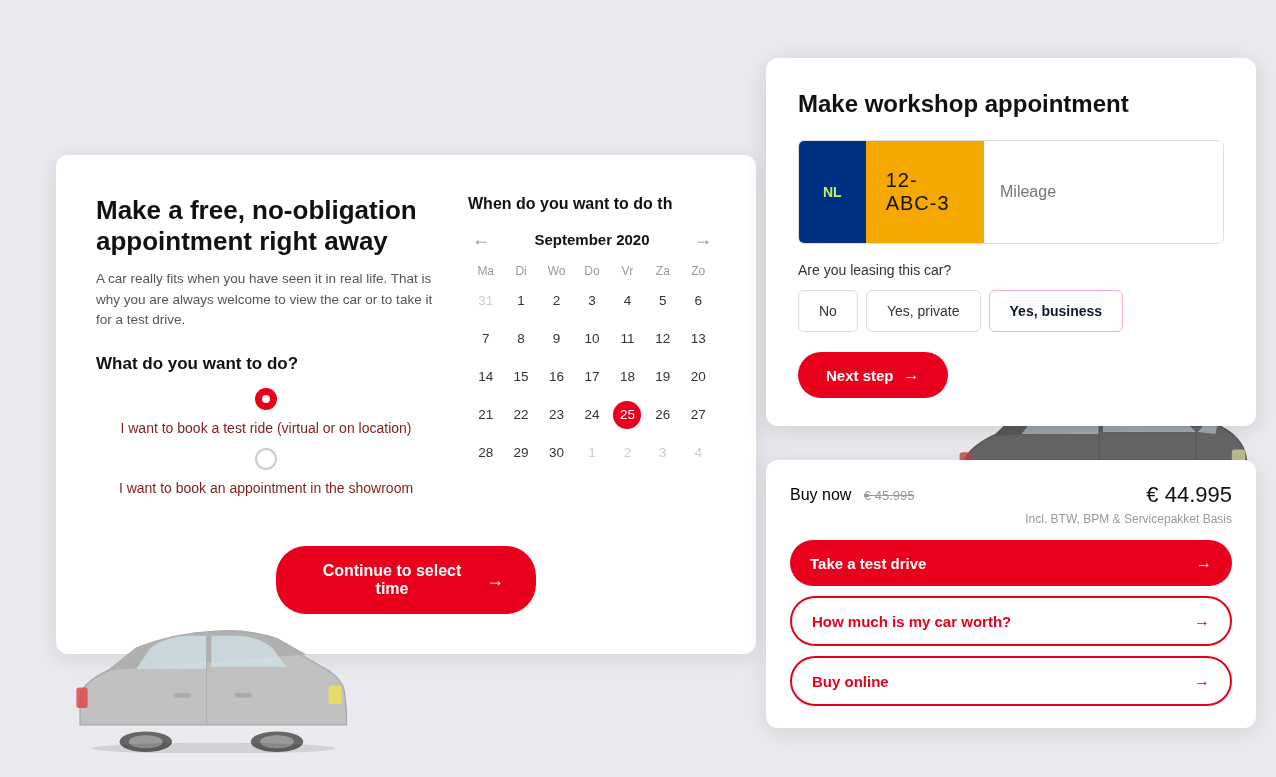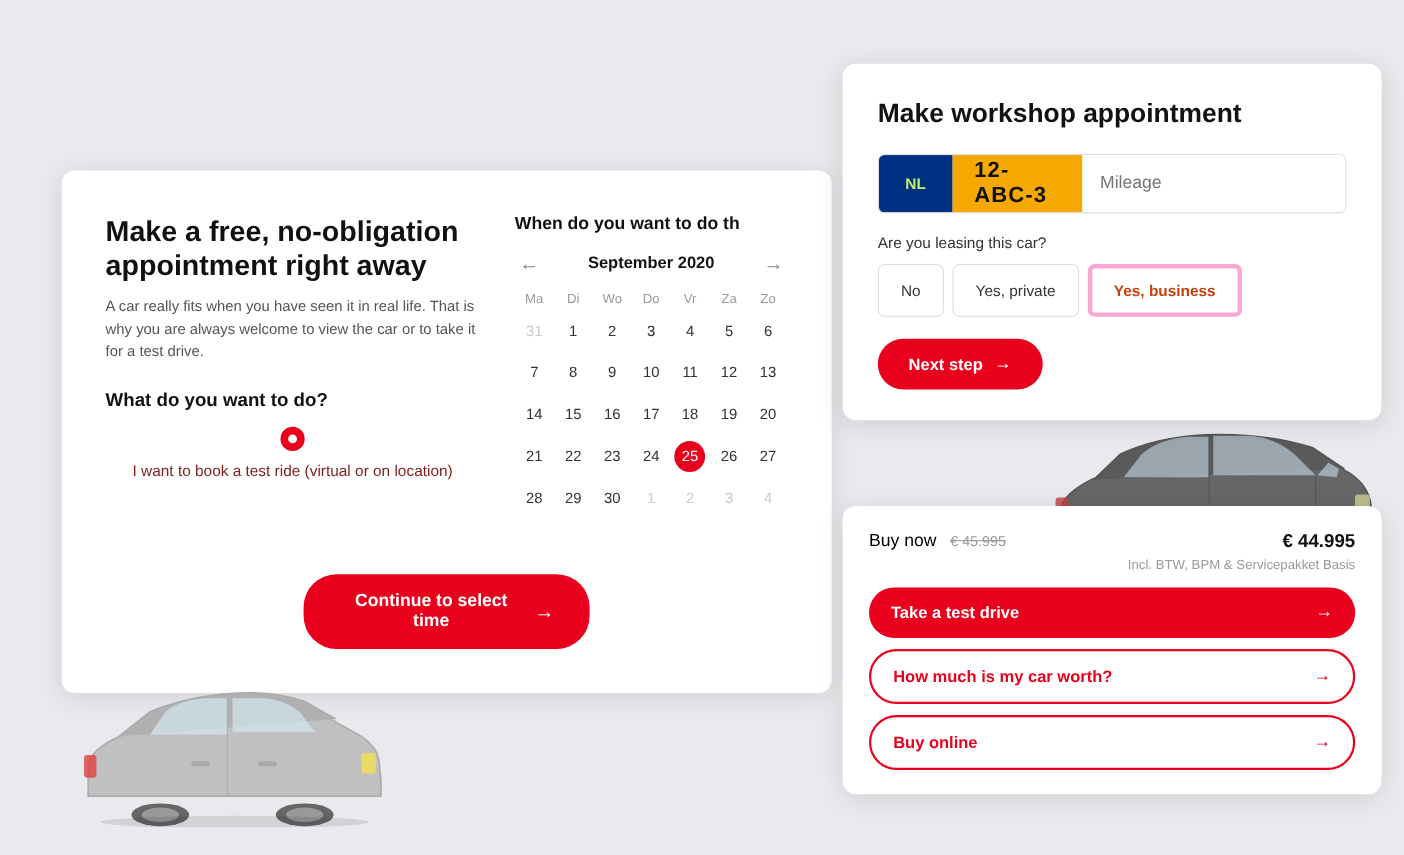--- a/index.html
+++ b/index.html
@@ -240,23 +240,23 @@
       padding: 14px 24px;
       display: flex;
       align-items: center;
       justify-content: center;
       min-width: 42px;
     }
 
     .license-plate {
       background: #f5a800;
       color: #111;
-      font-weight: 700;
+      font-weight: 400;
       font-size: 20px;
-      padding: 3px 20px;
+      padding: 28px 20px;
       display: flex;
       align-items: center;
       flex: 1;
       letter-spacing: 1px;
     }
 
     .mileage-field {
       flex: 1;
       padding: 14px 16px;
       font-size: 16px;
@@ -283,22 +283,22 @@
       border-radius: 6px;
       font-size: 14px;
       font-weight: 500;
       cursor: pointer;
       border: 1.5px solid #ddd;
       background: #fff;
       color: #333;
     }
 
     .lease-btn.selected {
-      border: 4px solid #f9a8d4;
-      color: #c2410c;
+      border: 1px solid #f9a8d4;
+      color: #0f172a;
       font-weight: 600;
     }
 
     .next-step-btn {
       background: #e8001c;
       color: #fff;
       border: none;
       border-radius: 30px;
       padding: 14px 28px;
       font-size: 15px;
@@ -342,22 +342,22 @@
       margin-bottom: 4px;
     }
 
     .price-original {
       text-decoration: line-through;
       color: #999;
       font-size: 13px;
     }
 
     .price-current {
-      font-size: 17px;
-      font-weight: 700;
+      font-size: 22px;
+      font-weight: 400;
       color: #111;
     }
 
     .price-sub {
       font-size: 12px;
       color: #999;
       margin-bottom: 14px;
       text-align: right;
     }
 
@@ -404,20 +404,24 @@
     <div class="left-section">
       <h1>Make a free, no-obligation appointment right away</h1>
       <p>A car really fits when you have seen it in real life. That is why you are always welcome to view the car or to take it for a test drive.</p>
       <div class="what-todo">What do you want to do?</div>
       <div class="radio-group">
         <div class="radio-item">
           <div class="radio-circle checked">
             <div></div>
           </div>
           <span>I want to book a test ride (virtual or on location)</span>
+        </div>
+        <div class="radio-item">
+          <div class="radio-circle"></div>
+          <span>I want to book an appointment in the showroom</span>
         </div>
       </div>
     </div>
 
     <div class="calendar-section">
       <div class="cal-title-row">
         <div class="calendar-title">When do you want to do th</div>
       </div>
       <div class="cal-nav">
         <button class="cal-nav-btn">←</button>

